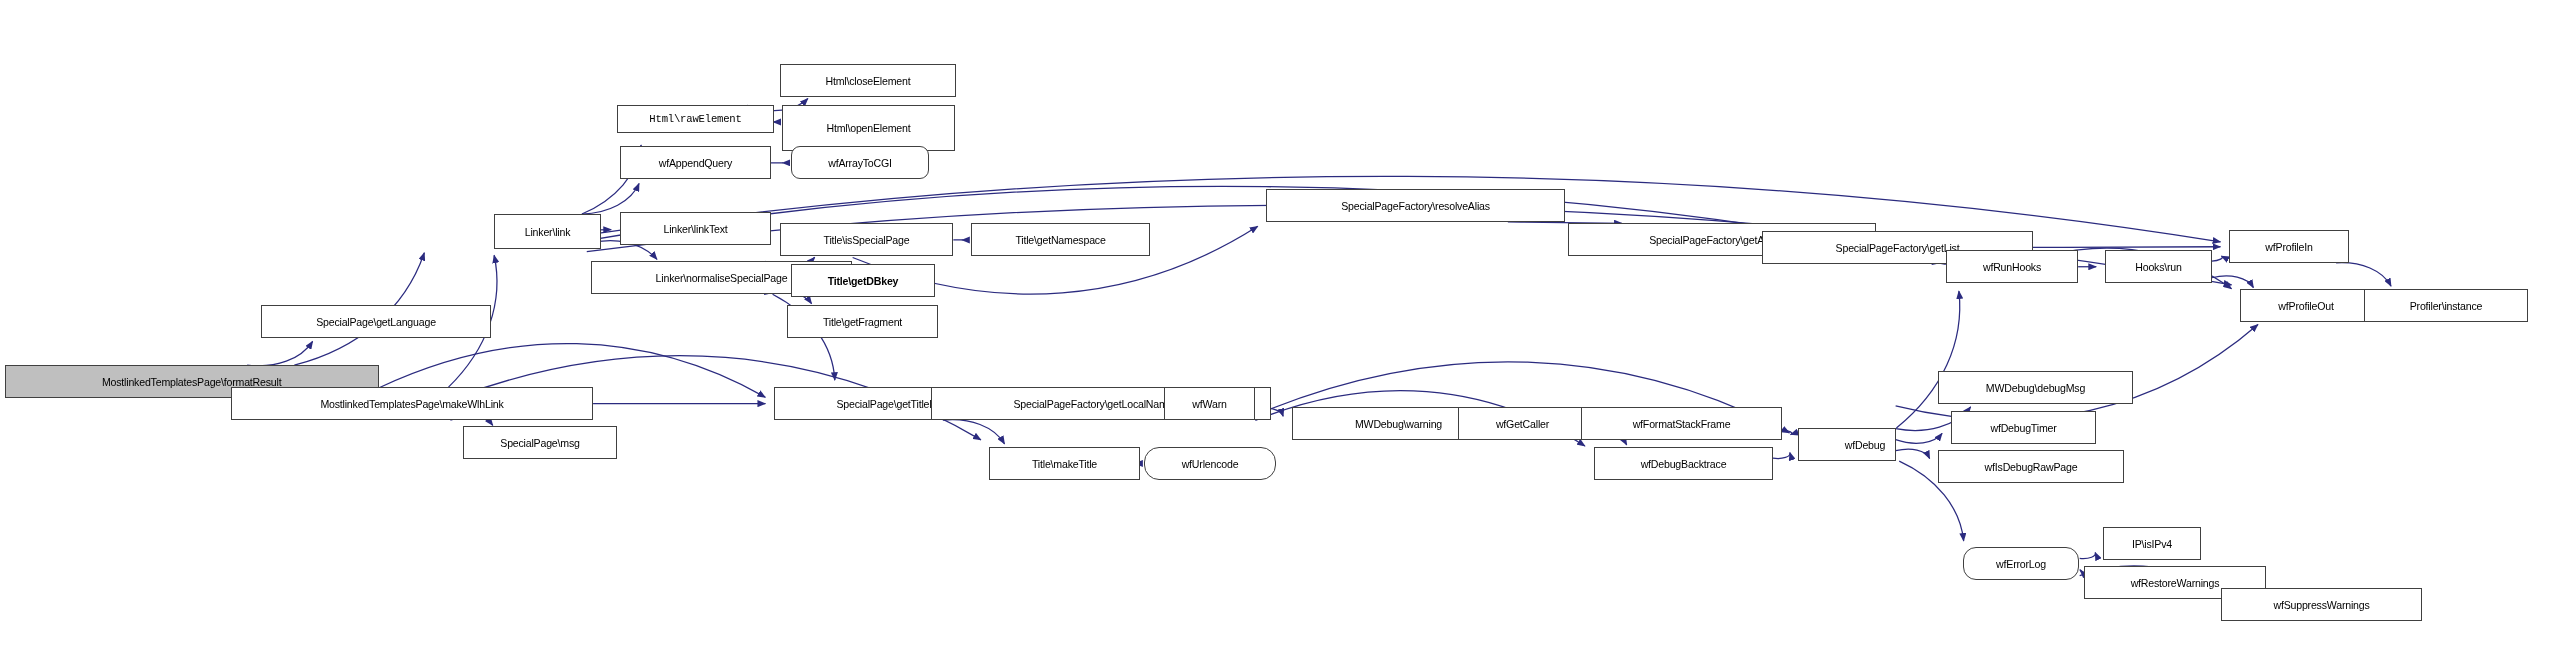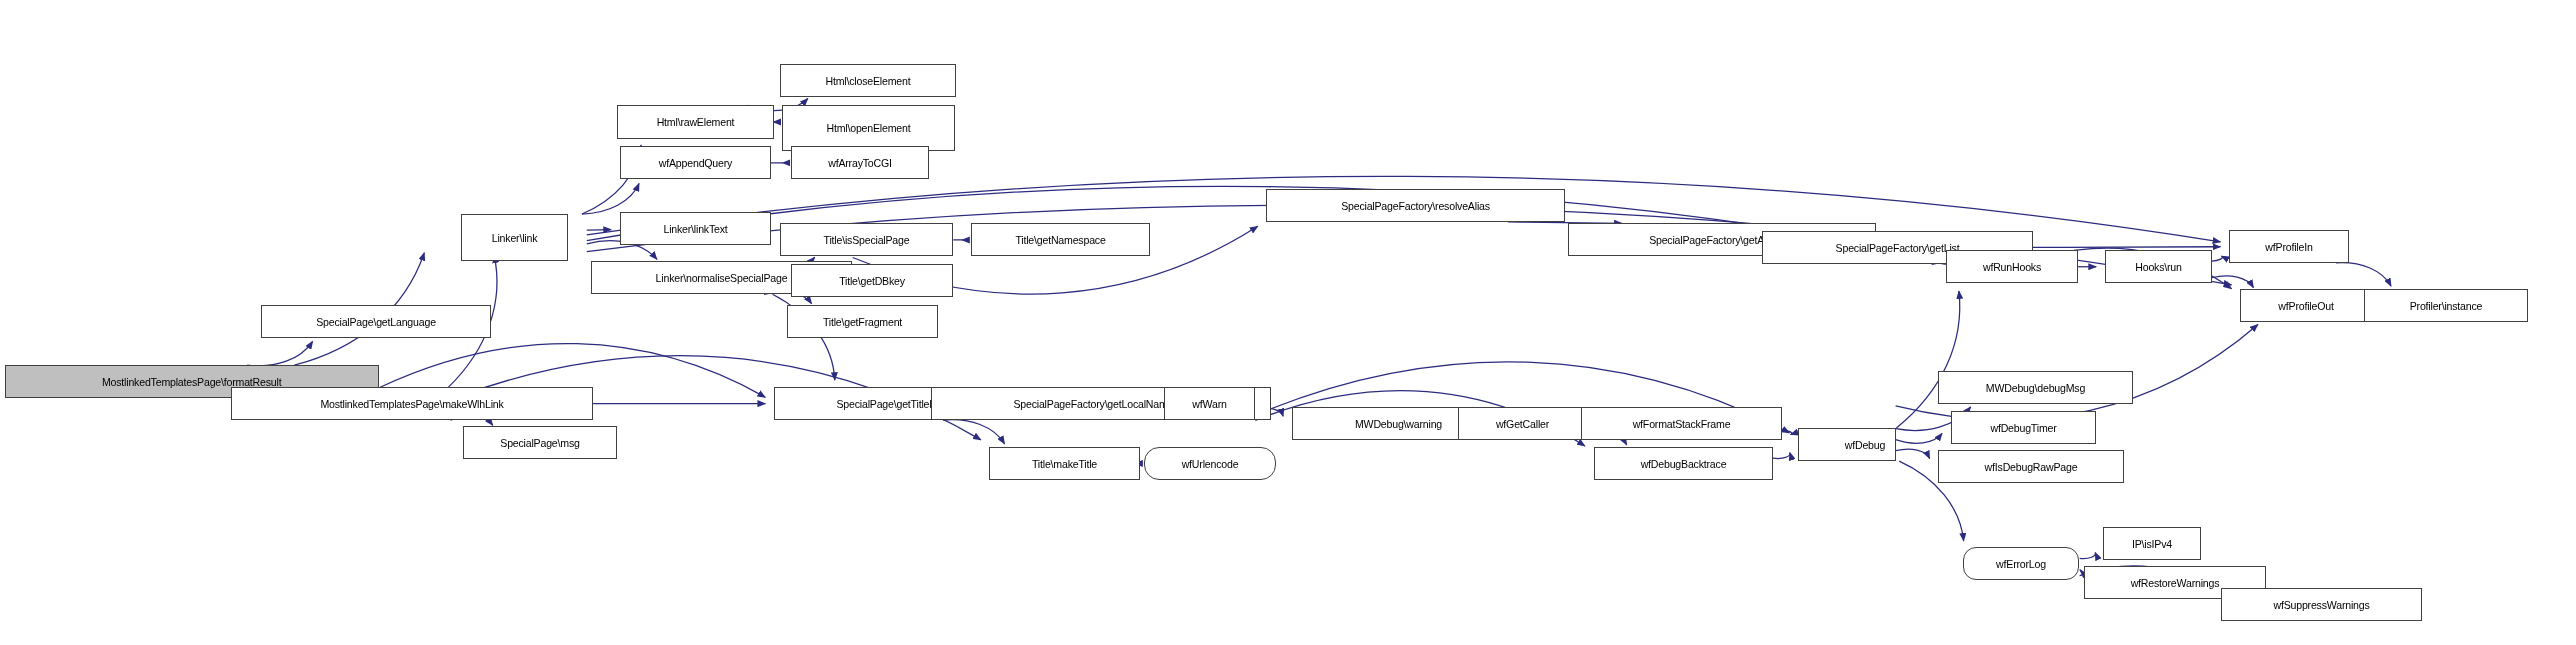--- a/index.html
+++ b/index.html
@@ -88,48 +88,48 @@
       </div>
       <div class="node" style="left: 261px; top: 305px; width: 230px; height: 33px;">
         <span class="lbl">SpecialPage\getLanguage</span>
       </div>
       <div class="node" style="left: 231px; top: 387px; width: 362px; height: 33px;">
         <span class="lbl">MostlinkedTemplatesPage\makeWlhLink</span>
       </div>
       <div class="node" style="left: 463px; top: 426px; width: 154px; height: 33px;">
         <span class="lbl">SpecialPage\msg</span>
       </div>
-      <div class="node" style="left: 461px; top: 214px; width: 107px; height: 47px;">
+      <div class="node" style="left: 494px; top: 214px; width: 107px; height: 35px;">
         <span class="lbl">Linker\link</span>
       </div>
-      <div class="node" style="left: 617px; top: 105px; width: 157px; height: 34px;">
+      <div class="node" style="left: 617px; top: 105px; width: 157px; height: 28px; font-family: Liberation Mono, monospace;">
         <span class="lbl">Html\rawElement</span>
       </div>
       <div class="node" style="left: 620px; top: 146px; width: 151px; height: 33px;">
         <span class="lbl">wfAppendQuery</span>
       </div>
       <div class="node" style="left: 620px; top: 212px; width: 151px; height: 33px;">
         <span class="lbl">Linker\linkText</span>
       </div>
       <div class="node" style="left: 591px; top: 261px; width: 261px; height: 33px;">
         <span class="lbl">Linker\normaliseSpecialPage</span>
       </div>
       <div class="node" style="left: 780px; top: 64px; width: 176px; height: 33px;">
         <span class="lbl">Html\closeElement</span>
       </div>
       <div class="node" style="left: 782px; top: 105px; width: 173px; height: 46px;">
         <span class="lbl">Html\openElement</span>
       </div>
-      <div class="node" style="left: 791px; top: 146px; width: 138px; height: 33px;">
+      <div class="node" style="left: 791px; top: 146px; width: 138px; height: 33px; border-radius: 9px;">
         <span class="lbl">wfArrayToCGI</span>
       </div>
       <div class="node" style="left: 780px; top: 223px; width: 173px; height: 33px;">
         <span class="lbl">Title\isSpecialPage</span>
       </div>
-      <div class="node" style="left: 791px; top: 264px; width: 162px; height: 33px;">
+      <div class="node" style="left: 791px; top: 264px; width: 144px; height: 33px; font-weight: bold;">
         <span class="lbl">Title\getDBkey</span>
       </div>
       <div class="node" style="left: 787px; top: 305px; width: 151px; height: 33px;">
         <span class="lbl">Title\getFragment</span>
       </div>
       <div class="node" style="left: 971px; top: 223px; width: 179px; height: 33px;">
         <span class="lbl">Title\getNamespace</span>
       </div>
       <div class="node" style="left: 1266px; top: 189px; width: 299px; height: 33px;">
         <span class="lbl">SpecialPageFactory\resolveAlias</span>

